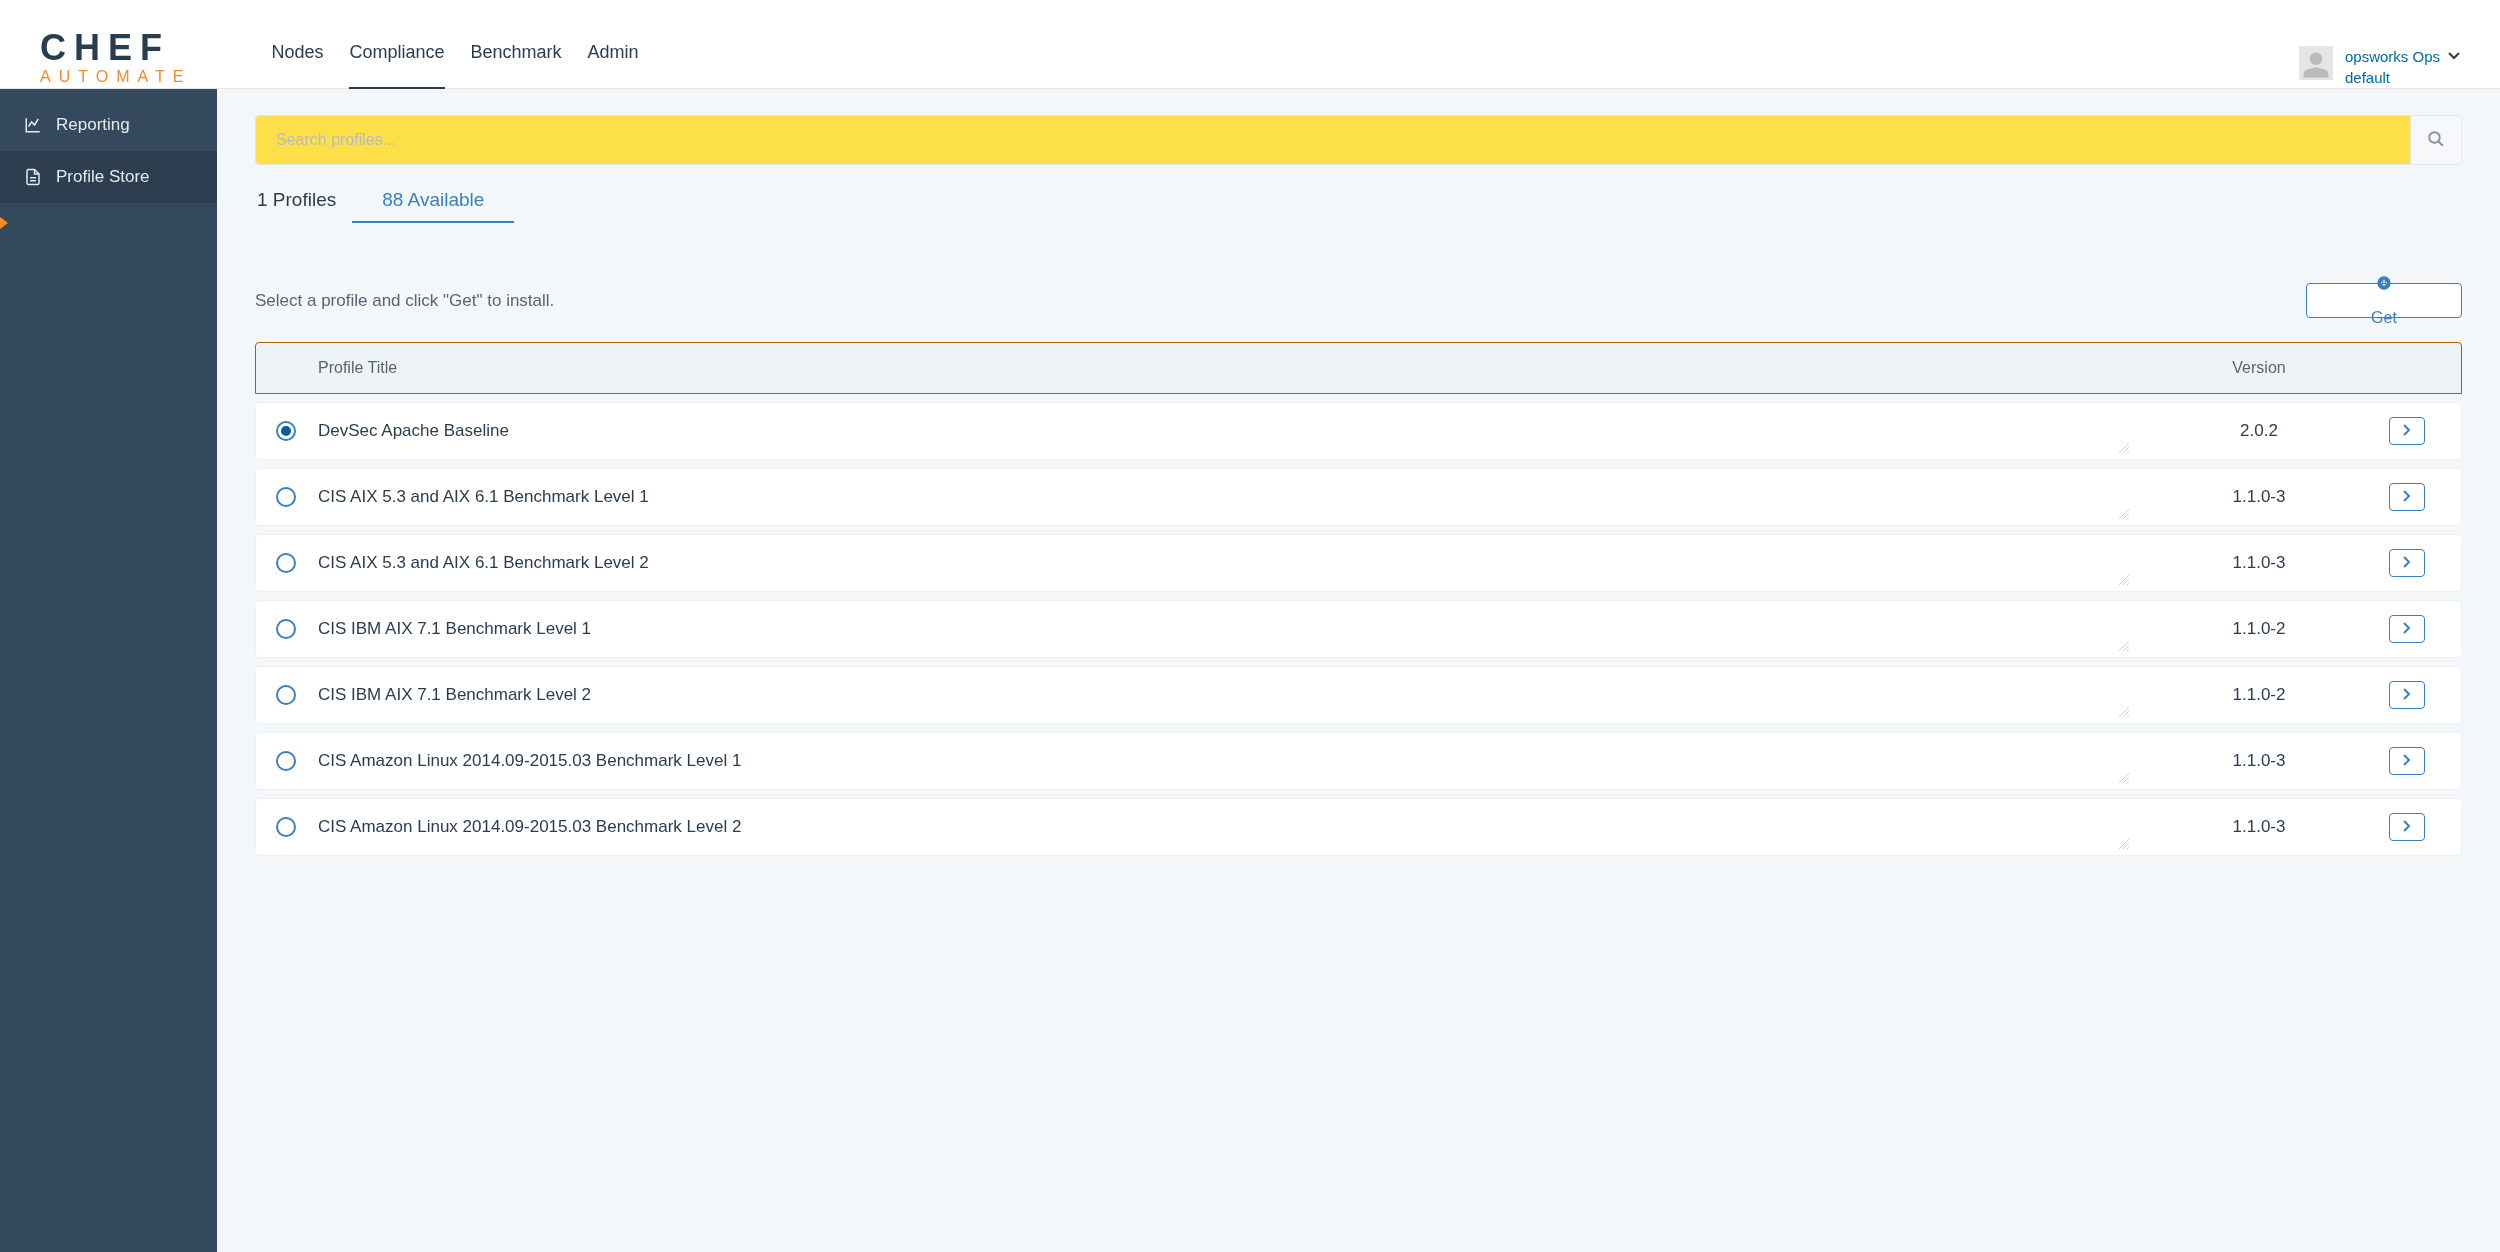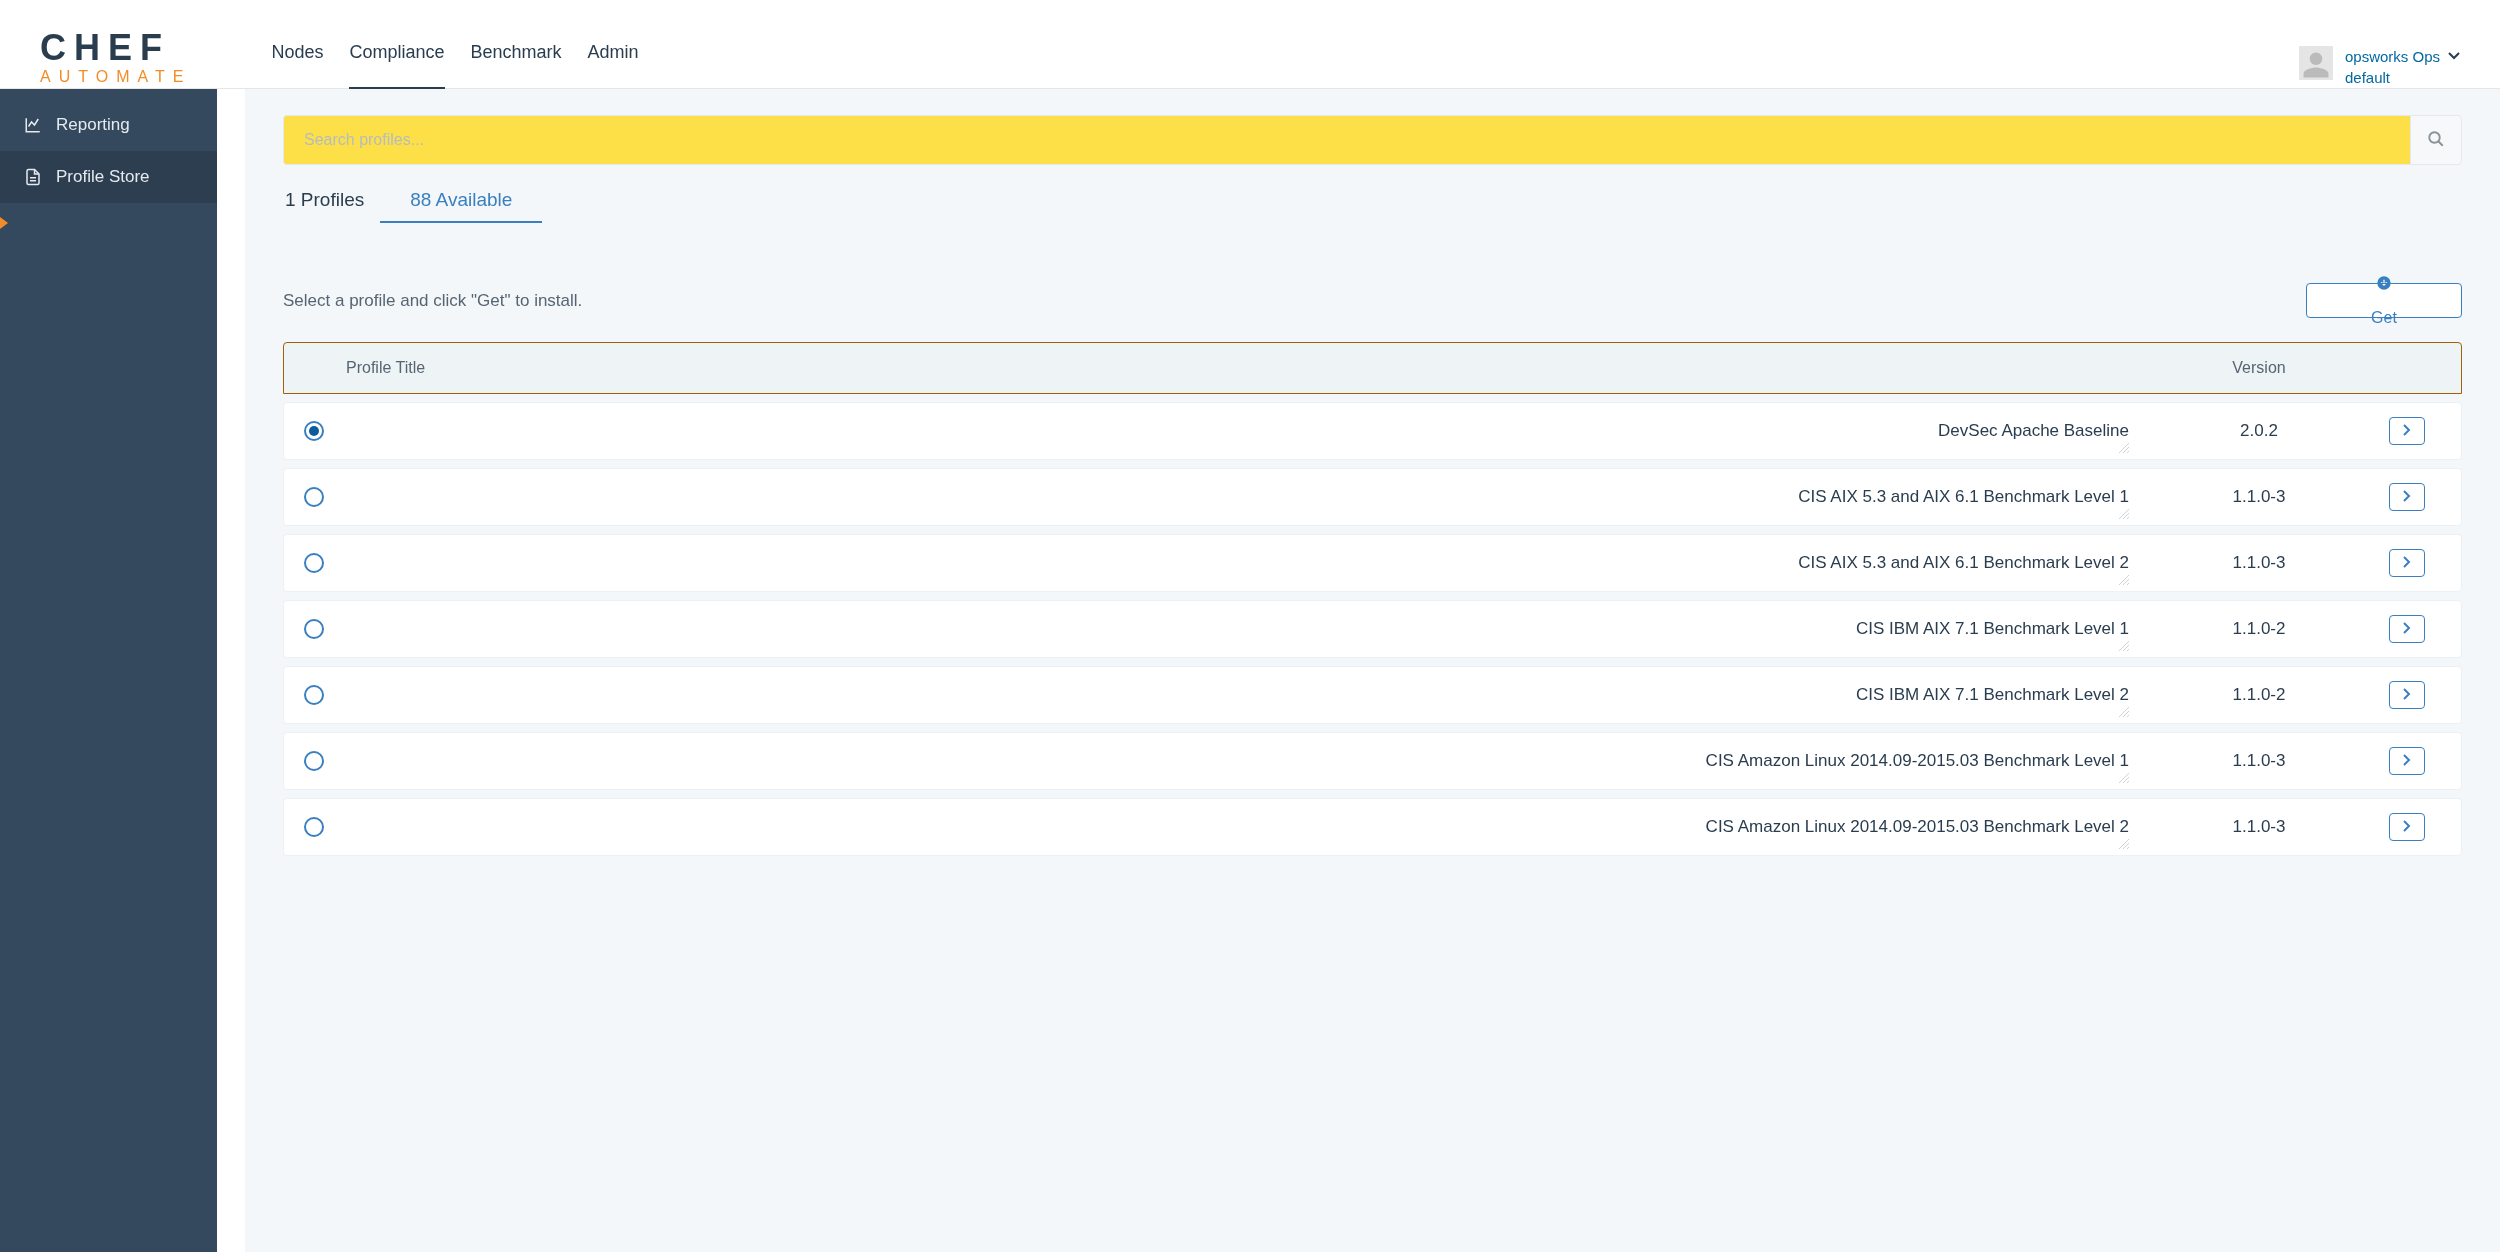--- a/index.html
+++ b/index.html
@@ -12,21 +12,21 @@
 .topnav { display: flex; gap: 26px; height: 100%; align-items: center; }
 .topnav-item { font-size: 18px; color: #2a3d4f; cursor: pointer; height: 100%; display: flex; align-items: center; position: relative; }
 .topnav-item.active::after { content: ""; position: absolute; bottom: -1px; left: 0; right: 0; height: 2px; background: #2a3d4f; }
 .userbox { margin-left: auto; display: flex; align-items: flex-start; gap: 12px; cursor: pointer; }
 .avatar { width: 34px; height: 34px; background: #e5e5e5; display: flex; align-items: flex-end; justify-content: center; overflow: hidden; }
 .avatar svg { width: 30px; height: 30px; fill: #bbb; }
 .userinfo { display: flex; flex-direction: column; font-size: 15px; color: #0369a1; line-height: 1.4; }
 .userrow1 { display: flex; align-items: center; gap: 8px; }
 .chevron-down { font-size: 12px; color: #2a3d4f; }
 
-.layout { display: flex; min-height: calc(100vh - 89px); gap: 28px; }
+.layout { display: flex; min-height: calc(100vh - 89px); }
 .sidebar { width: 217px; background: #34495e; color: #e5eaef; flex-shrink: 0; position: relative; padding-top: 10px; }
 .side-item { display: flex; align-items: center; gap: 14px; padding: 16px 24px; font-size: 17px; cursor: pointer; color: #e5eaef; }
 .side-item.active { background: #2c3e50; }
 .side-icon { width: 18px; height: 18px; display: inline-flex; align-items: center; justify-content: center; }
 .collapse-arrow { position: absolute; left: 0; top: 128px; width: 0; height: 0; border-top: 6px solid transparent; border-bottom: 6px solid transparent; border-left: 8px solid #f28c28; cursor: pointer; }
 
 .main { flex: 1; background: #f4f7f9; padding: 0 38px 30px 38px; }
 .searchrow { display: flex; margin-top: 26px; margin-bottom: 20px; }
 .searchbox { flex: 1; height: 50px; border: 1px solid #e6e9eb; border-right: none; border-radius: 4px 0 0 4px; padding: 0 20px; font-size: 16px; color: #555; background: #fde047; outline: none; }
 .searchbox::placeholder { color: #b5bcc2; }
@@ -44,21 +44,21 @@
 
 .tablehead { display: flex; align-items: center; background: #eef3f6; border-radius: 4px 4px 0 0; padding: 16px 20px; font-size: 16px; color: #566573; border: 1px solid #a16207; }
 .col-select { width: 42px; }
 .col-title { flex: 1; }
 .col-version { width: 260px; text-align: center; }
 .col-action { width: 52px; }
 
 .profile-row { display: flex; align-items: center; background: #fff; border: 1px solid #edf1f3; border-radius: 4px; margin-top: 8px; padding: 14px 20px; font-size: 17px; color: #2a3d4f; position: relative; }
 .radio { width: 20px; height: 20px; border: 2.5px solid #3a7fbf; border-radius: 50%; margin-right: 22px; cursor: pointer; display: inline-flex; align-items: center; justify-content: center; flex-shrink: 0; }
 .radio.checked::after { content: ""; width: 10px; height: 10px; background: #0b5c9e; border-radius: 50%; }
-.ptitle { flex: 1; position: relative; text-align: right; }
+.ptitle { flex: 1; position: relative; }
 .resize-handle { position: absolute; right: 0; bottom: -12px; color: #cfd4d8; font-size: 10px; pointer-events: none; line-height: 0.55; letter-spacing: -1px; }
 .pversion { width: 260px; text-align: center; color: #2a3d4f; }
 .detailbtn { width: 36px; height: 28px; border: 1px solid #3a7fbf; border-radius: 4px; background: #fff; display: flex; align-items: center; justify-content: center; color: #3a7fbf; cursor: pointer; font-size: 13px; }
 </style>
 </head>
 <body>
 
 <div class="topbar">
   <div class="logo">
     <div class="logo-chef">CHEF</div>

